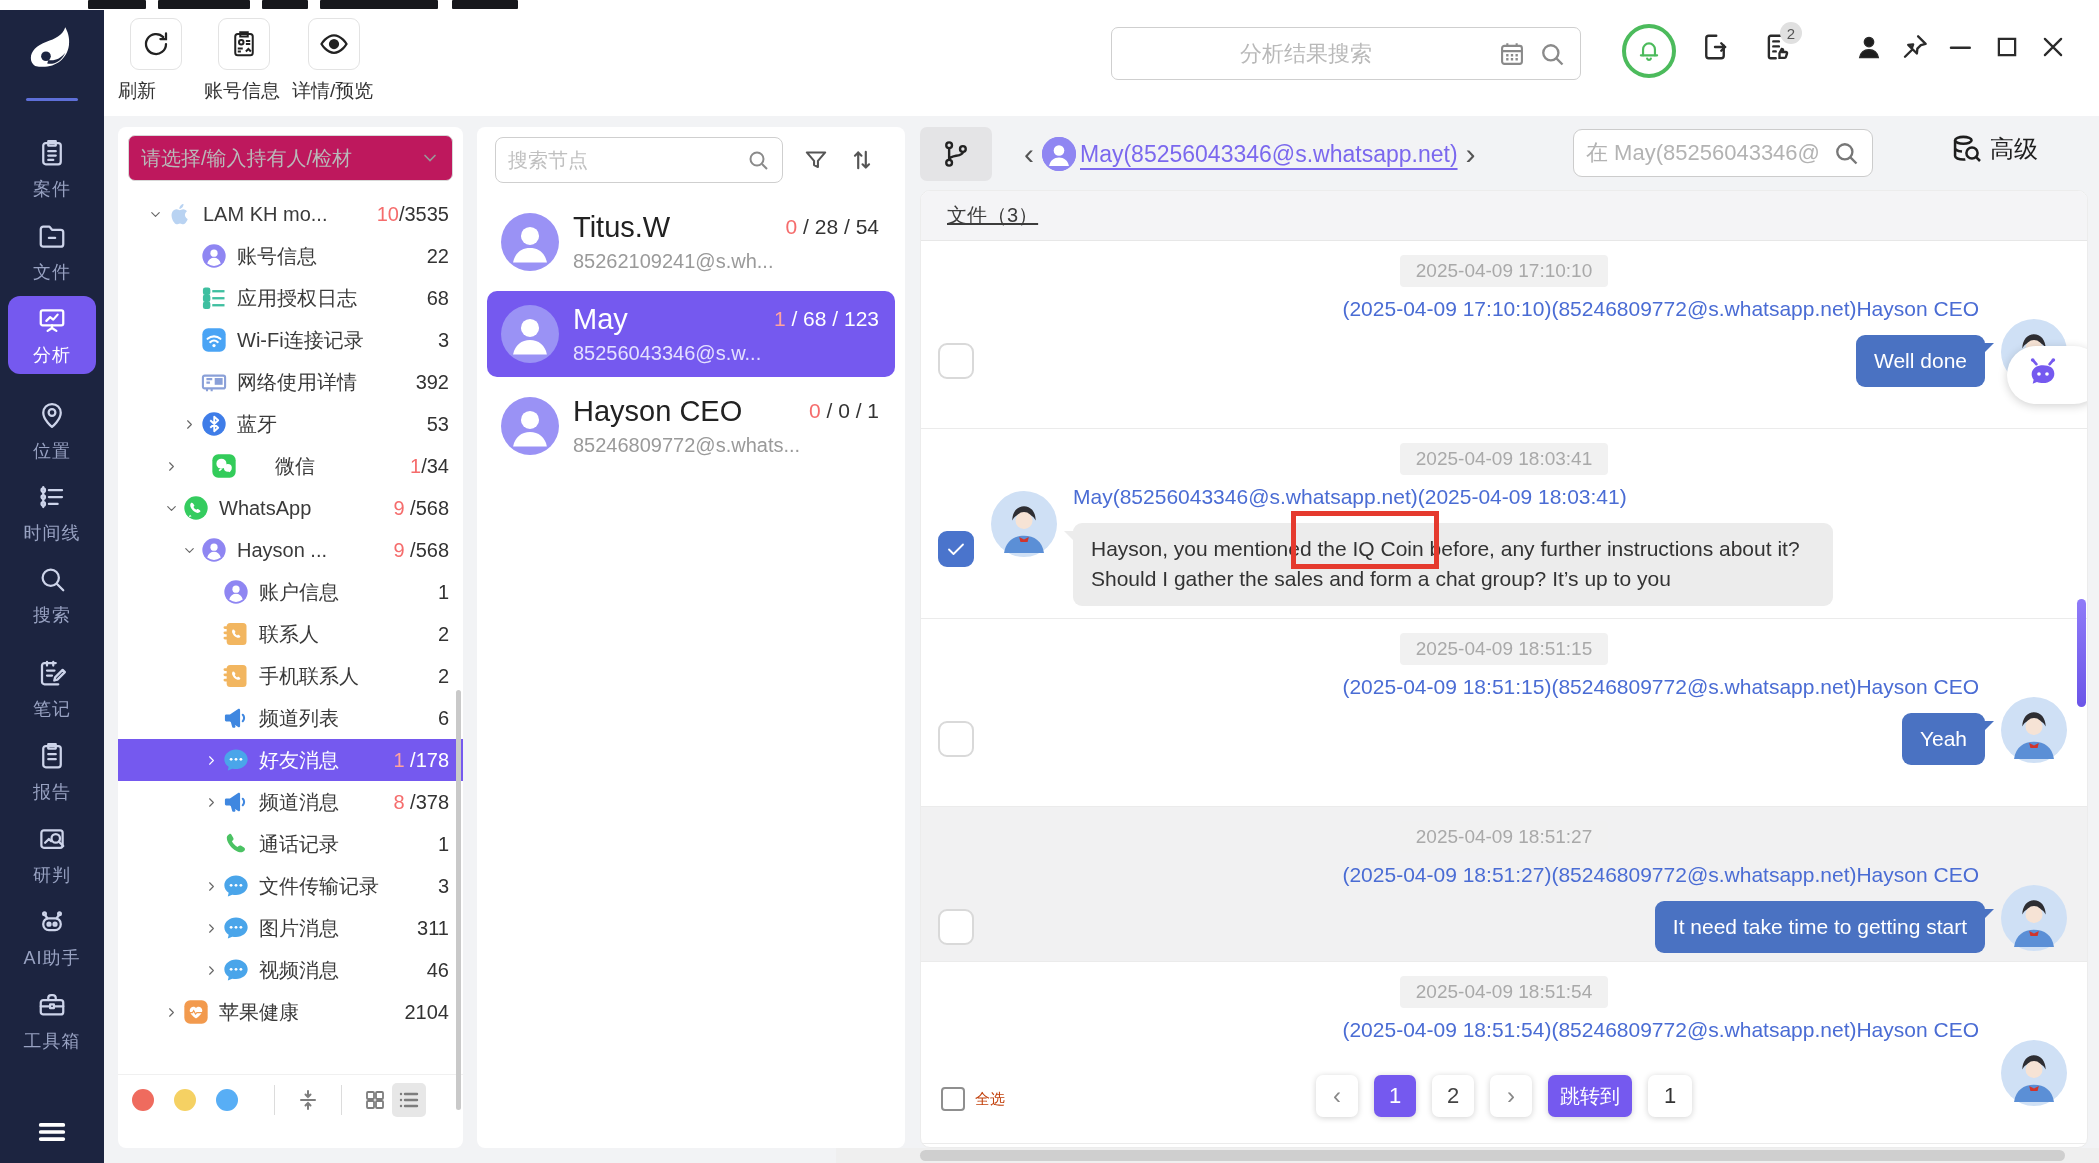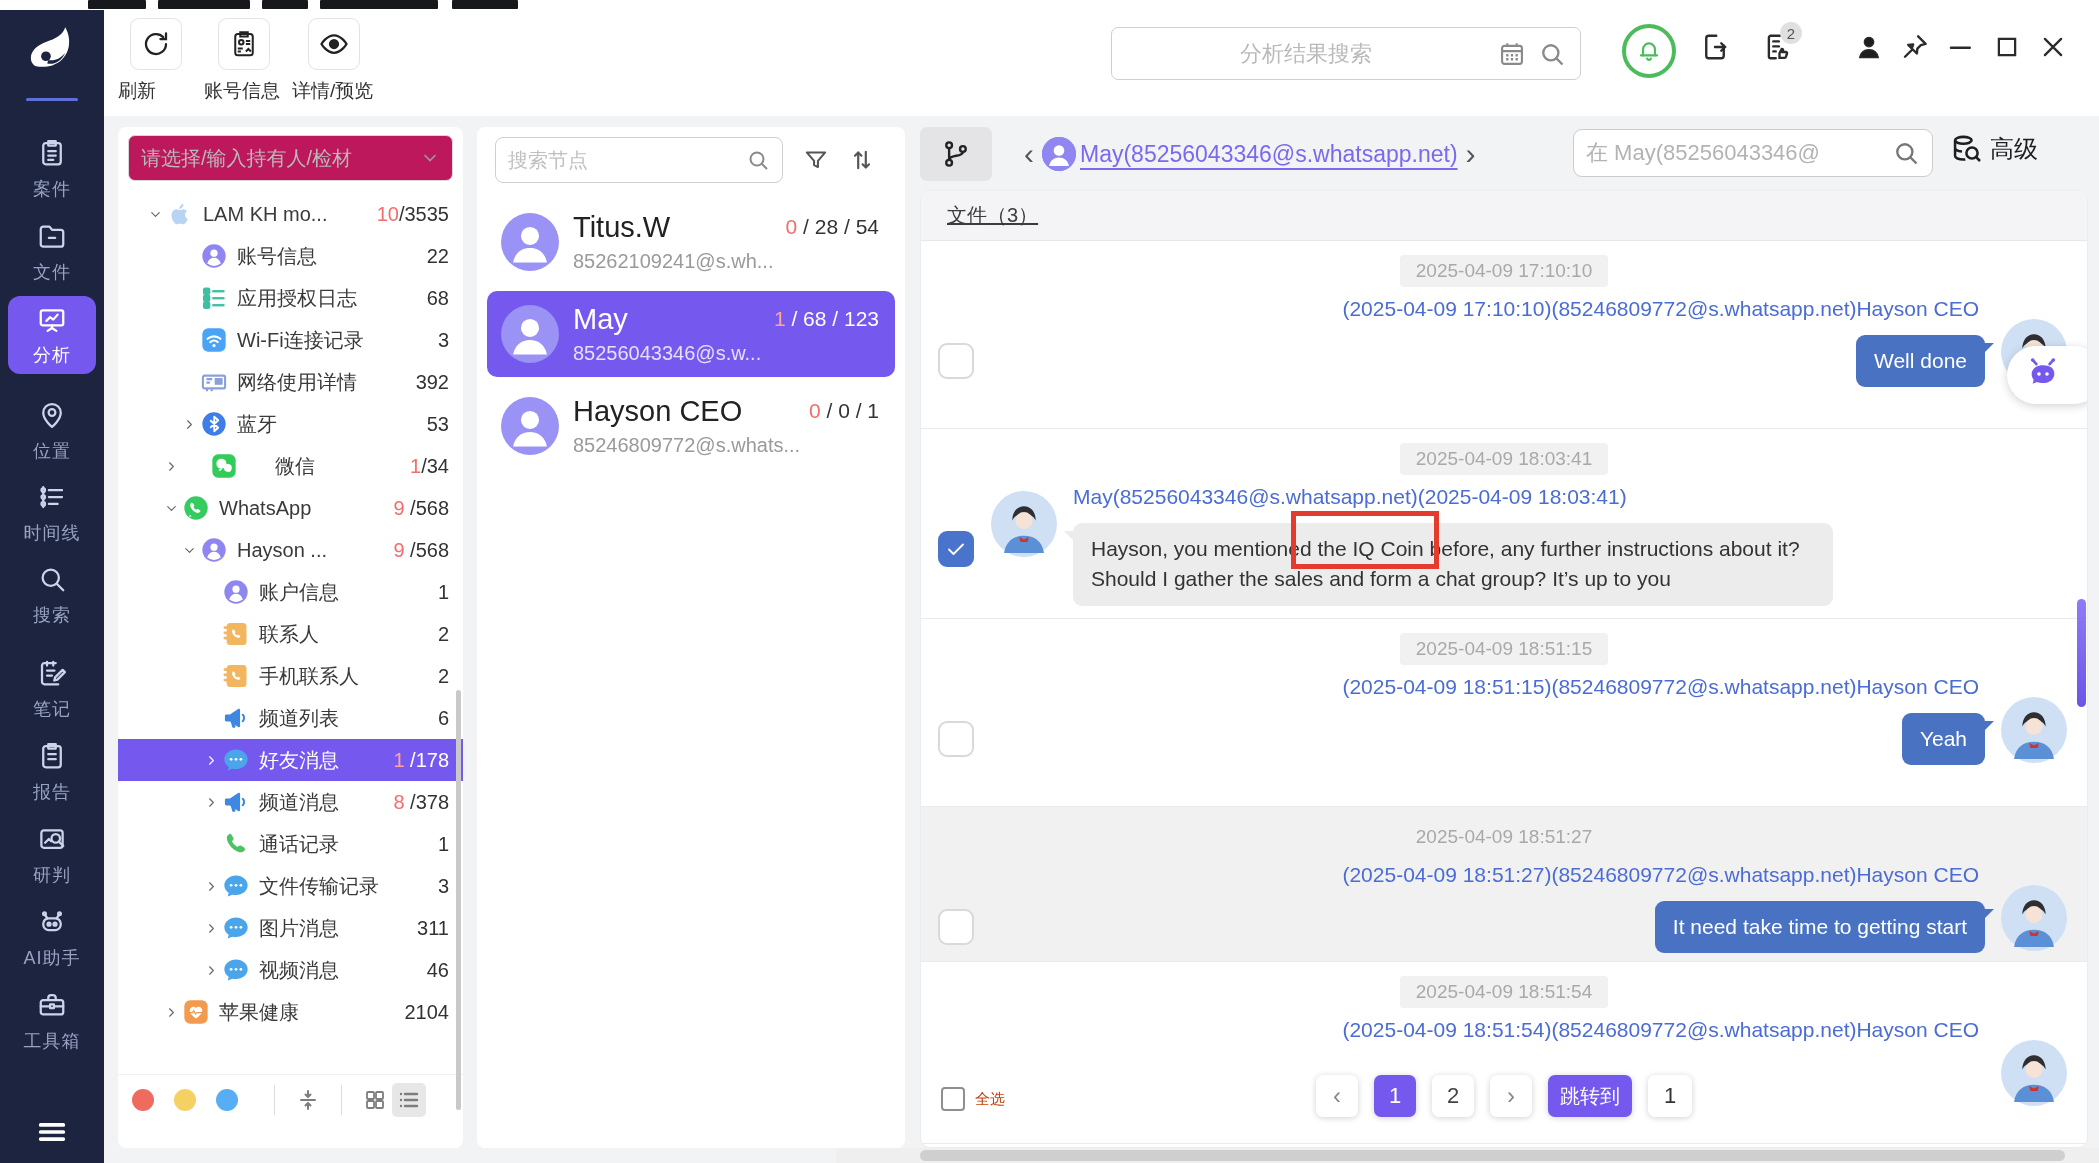--- a/index.html
+++ b/index.html
@@ -90,21 +90,21 @@
 
   
   .chat-nav { position:absolute; left:920px; top:127px; width:1168px; height:54px; z-index:2; display:flex; align-items:center; }
   .branch-btn { width:72px; height:54px; background:#e4e4e6; border:none; border-radius:7px; display:flex; align-items:center; justify-content:center; cursor:pointer; flex:none; }
   .branch-btn svg { width:30px; height:30px; stroke:#222; }
   .chev { font-size:30px; color:#555; cursor:pointer; padding:0 8px; line-height:1; }
   .chev.left { margin-left:24px; }
   .mini-ava { width:34px; height:34px; border-radius:50%; background:#8f86f2; flex:none; margin-right:4px; display:flex; align-items:center; justify-content:center; }
   .mini-ava svg { width:34px; height:34px; }
   .contact-link { font-size:23px; color:#7b68ee; text-decoration:underline; text-underline-offset:6px; cursor:pointer; white-space:nowrap; }
-  .chat-search { position:absolute; left:653px; top:2px; width:360px; height:48px; border:1px solid #ccc; border-radius:9px; background:#fff; display:flex; align-items:center; padding:0 12px; }
+  .chat-search { position:absolute; left:653px; top:2px; width:300px; height:48px; border:1px solid #ccc; border-radius:9px; background:#fff; display:flex; align-items:center; padding:0 12px; }
   .chat-search input { flex:1; border:none; outline:none; font-size:22px; background:transparent; color:#333; font-family:inherit; width:10px; }
   .chat-search input::placeholder { color:#b3b3b3; }
   .chat-search svg { width:28px; height:28px; stroke:#777; flex:none; cursor:pointer; }
   .advanced { position:absolute; left:1030px; top:6px; display:flex; align-items:center; gap:8px; cursor:pointer; }
   .advanced svg { width:32px; height:32px; }
   .advanced .adv-lbl { font-size:24px; color:#1e1e1e; }
 
   .chat-card { position:absolute; left:920px; top:190px; width:1168px; height:958px; background:#fff; border-radius:10px; overflow:hidden; z-index:2; border:1px solid #ececec; }
   .files-bar { height:50px; background:#f4f4f6; display:flex; align-items:center; padding:0 26px; font-size:20px; color:#3c3c3c; border-bottom:1px solid #e7e7e7;text-decoration:underline; }
   .msg-card { position:relative; border-bottom:1px solid #ebebeb; }

